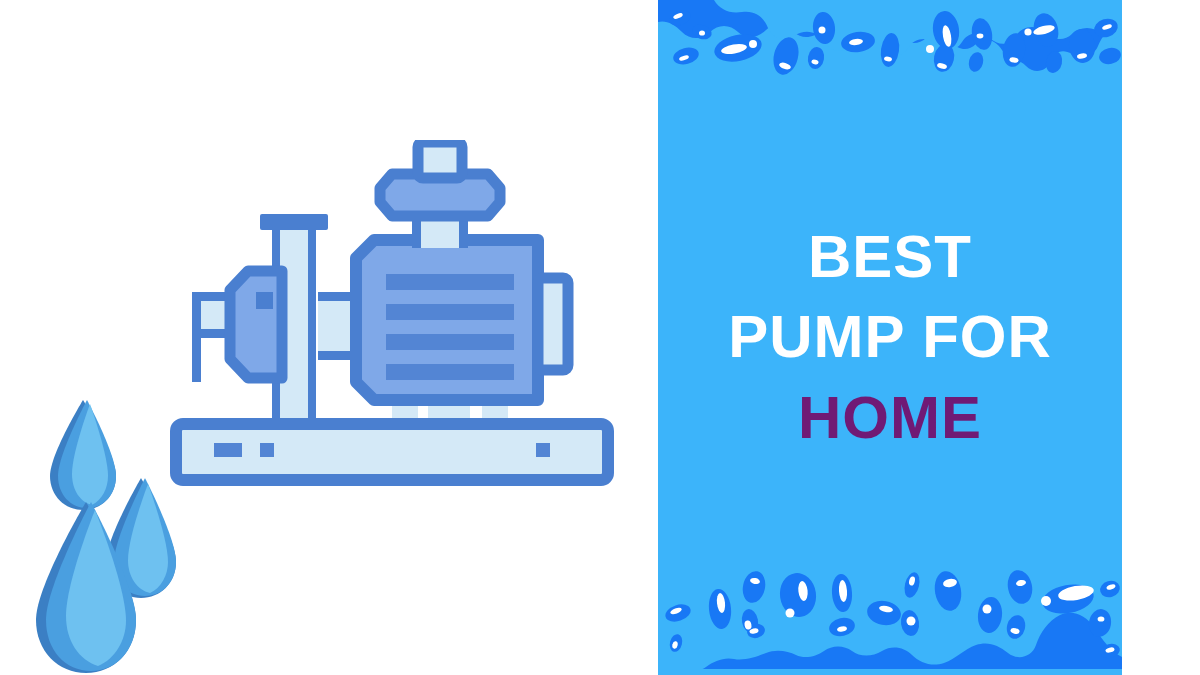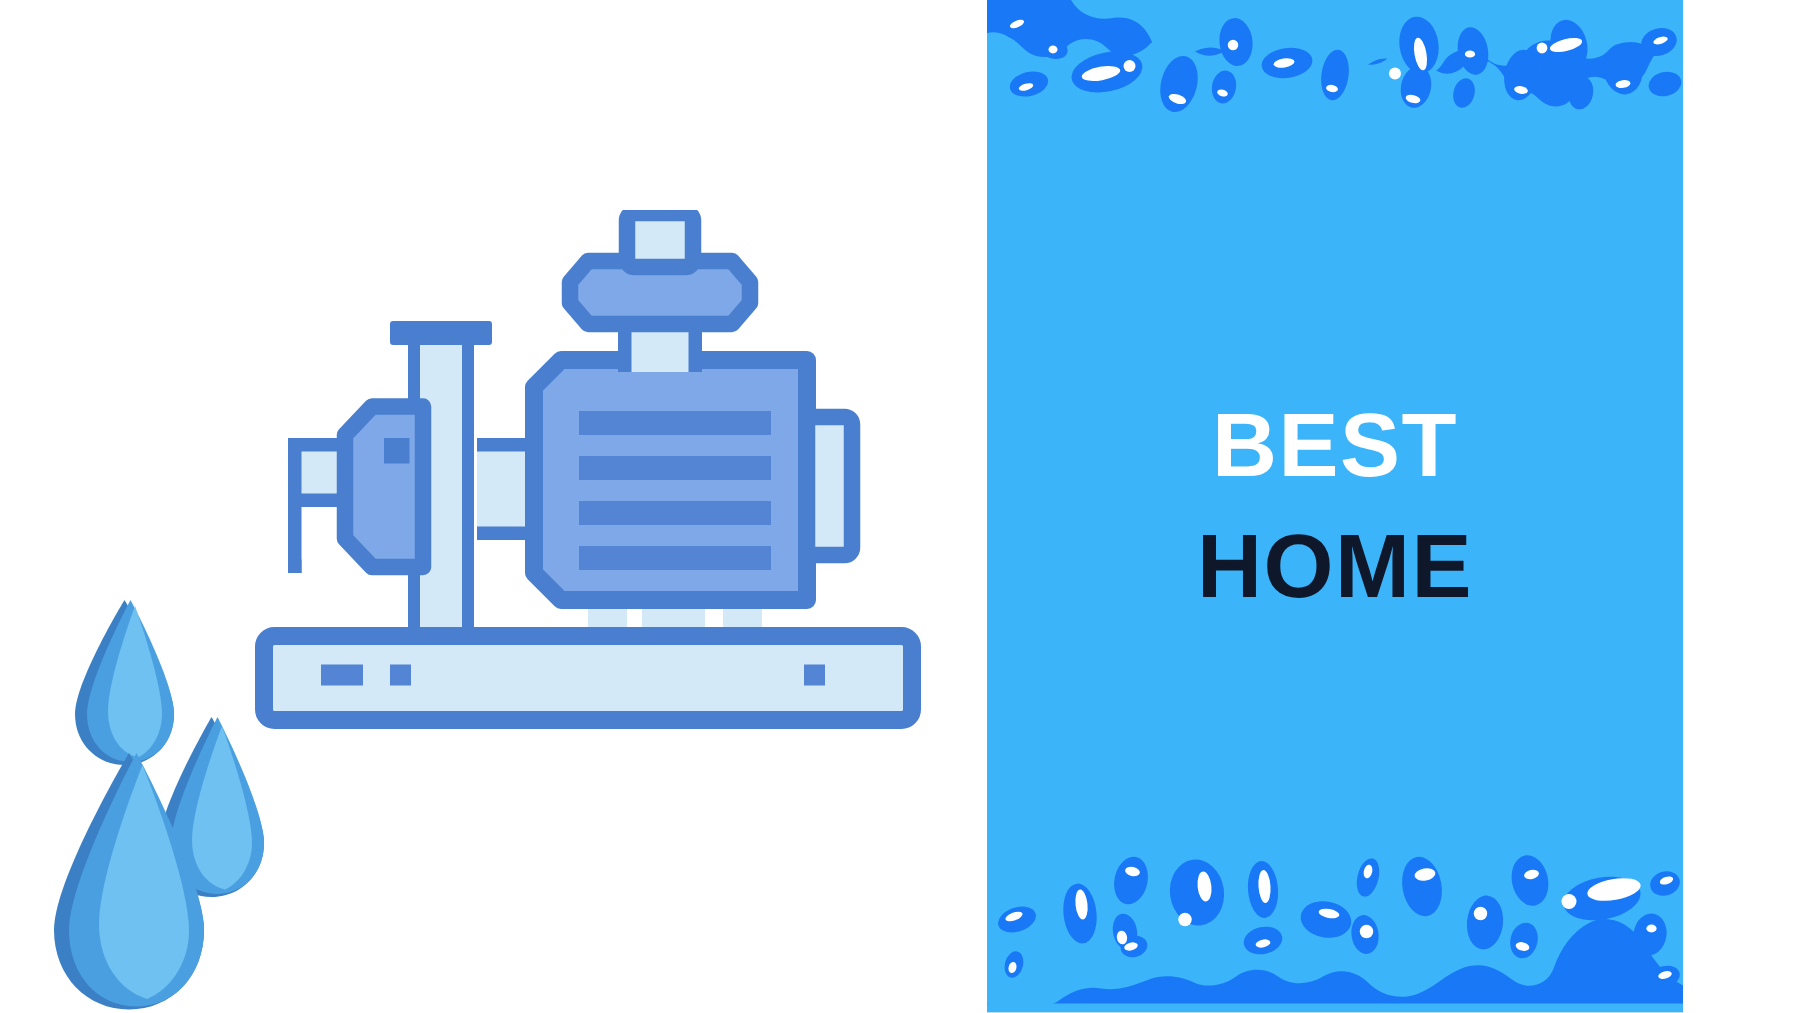--- a/index.html
+++ b/index.html
@@ -250,21 +250,22 @@
         <ellipse cx="356" cy="60" rx="4.6" ry="2.6" transform="rotate(10 356 60)"></ellipse>
         <ellipse cx="386" cy="30" rx="11" ry="4" transform="rotate(-14 386 30)"></ellipse>
         <circle cx="370" cy="32" r="3.6"></circle>
         <ellipse cx="424" cy="56" rx="5" ry="2.6" transform="rotate(-8 424 56)"></ellipse>
         <ellipse cx="449" cy="27" rx="5" ry="2.2" transform="rotate(-18 449 27)"></ellipse>
       </g>
     </svg>
 
     <div id="title-block">
       <div class="title-line" style="color: rgb(255, 255, 255);">BEST</div>
-      <div class="title-line" style="color: #0f172a;">HOME</div>
+      <div class="title-line" style="color: rgb(255, 255, 255);">PUMP FOR</div>
+      <div class="title-line" style="color: #701a75;">HOME</div>
     </div>
 
     <svg id="splash-bottom" viewBox="0 0 464 110" xmlns="http://www.w3.org/2000/svg" preserveAspectRatio="none">
 
       <path d="M0 110 H464 V92
                C452 86 444 74 436 62
                C428 50 414 44 402 50
                C390 56 382 68 378 80
                C374 92 360 96 350 88
                C340 80 330 76 318 80

